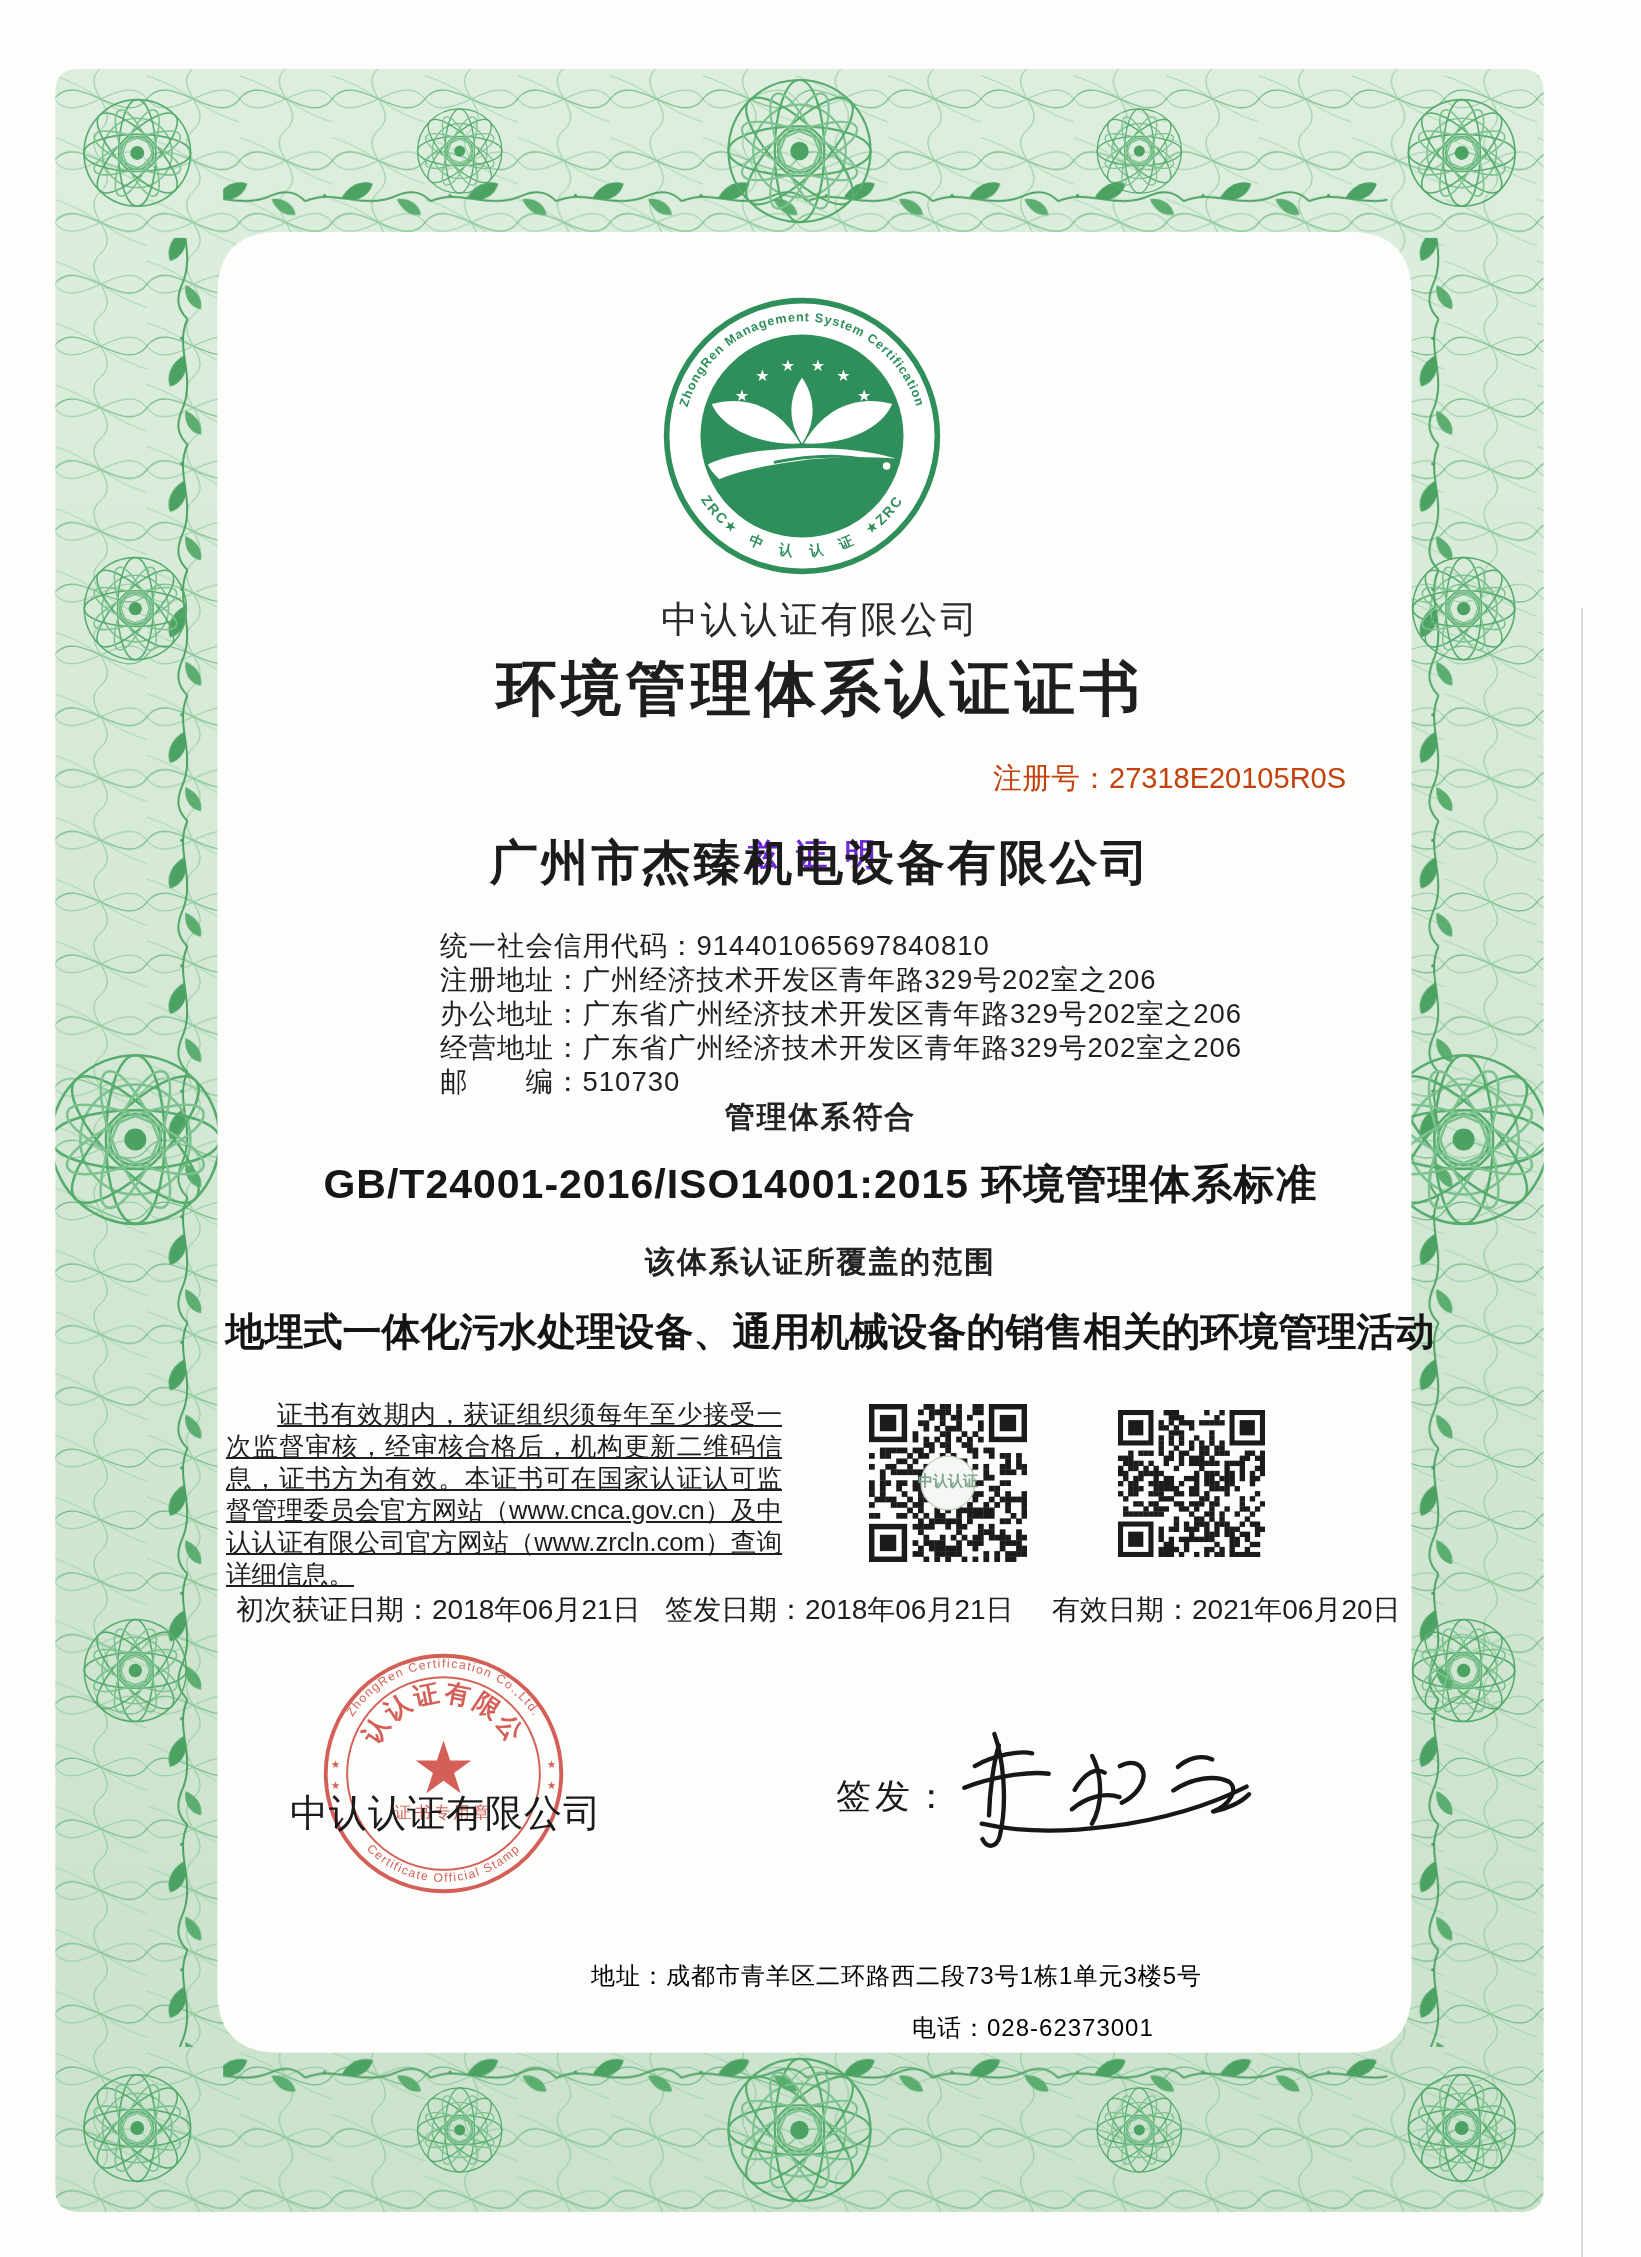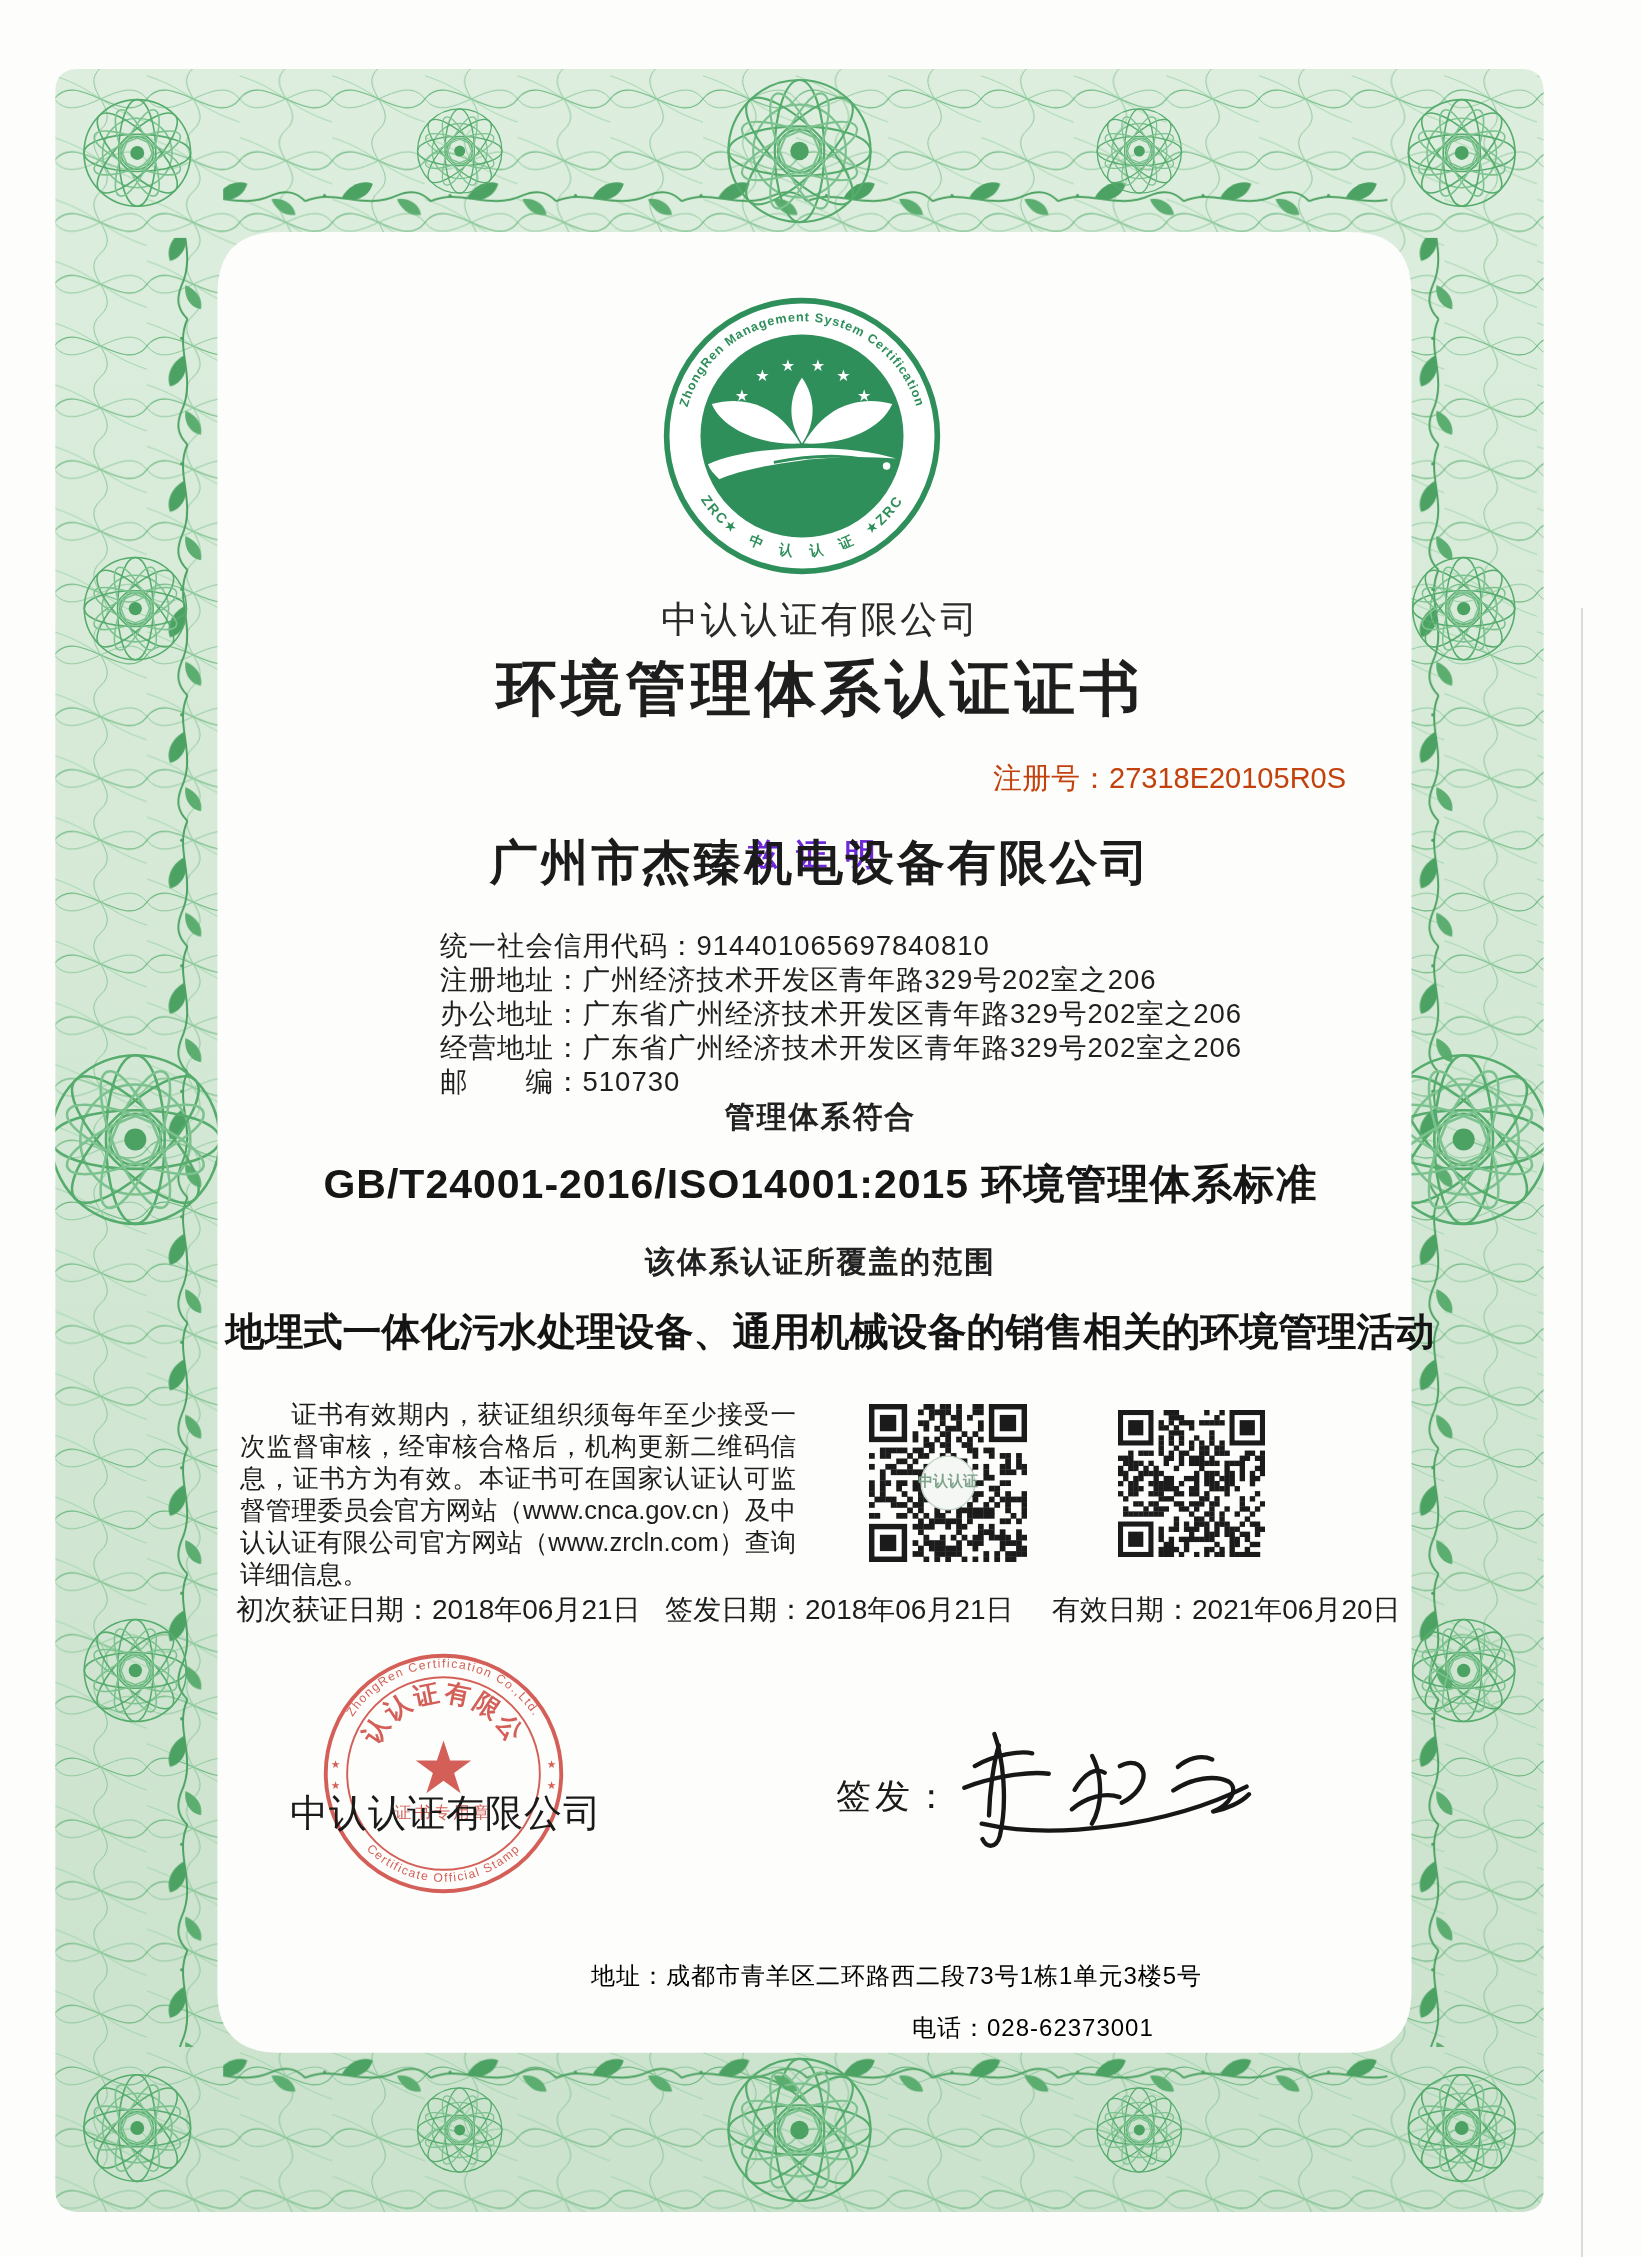--- a/index.html
+++ b/index.html
@@ -148,21 +148,21 @@
     <div class="detail-line">办公地址：广东省广州经济技术开发区青年路329号202室之206</div>
     <div class="detail-line">经营地址：广东省广州经济技术开发区青年路329号202室之206</div>
     <div class="detail-line">邮　　编：510730</div>
   </div>
 
   <div class="abs ctr conformity" style="top:1097px;">管理体系符合</div>
   <div class="abs ctr standard" style="top:1157px;">GB/T24001-2016/ISO14001:2015 环境管理体系标准</div>
   <div class="abs ctr scope-label" style="top:1242px;">该体系认证所覆盖的范围</div>
   <div class="abs ctr scope" style="top:1305px;">地埋式一体化污水处理设备、通用机械设备的销售相关的环境管理活动</div>
 
-  <div class="abs note" style="left:240px;top:1398px;width:556px;">证书有效期内，获证组织须每年至少接受一次监督审核，经审核合格后，机构更新二维码信息，证书方为有效。本证书可在国家认证认可监督管理委员会官方网站（www.cnca.gov.cn）及中认认证有限公司官方网站（www.zrcln.com）查询详细信息。</div>
+  <div class="abs note" style="left:226px;top:1398px;width:556px;text-decoration:underline;">证书有效期内，获证组织须每年至少接受一次监督审核，经审核合格后，机构更新二维码信息，证书方为有效。本证书可在国家认证认可监督管理委员会官方网站（www.cnca.gov.cn）及中认认证有限公司官方网站（www.zrcln.com）查询详细信息。</div>
 
   <svg id="qr1" class="abs" style="left:869px;top:1404px;" width="158" height="158" viewBox="0 0 164 164">
       <g fill="#1b1b1b">
         <rect x="56.55" y="0.00" width="5.96" height="5.96"></rect>
         <rect x="62.21" y="0.00" width="5.96" height="5.96"></rect>
         <rect x="73.52" y="0.00" width="5.96" height="5.96"></rect>
         <rect x="79.17" y="0.00" width="5.96" height="5.96"></rect>
         <rect x="90.48" y="0.00" width="5.96" height="5.96"></rect>
         <rect x="107.45" y="0.00" width="5.96" height="5.96"></rect>
         <rect x="113.10" y="0.00" width="5.96" height="5.96"></rect>

